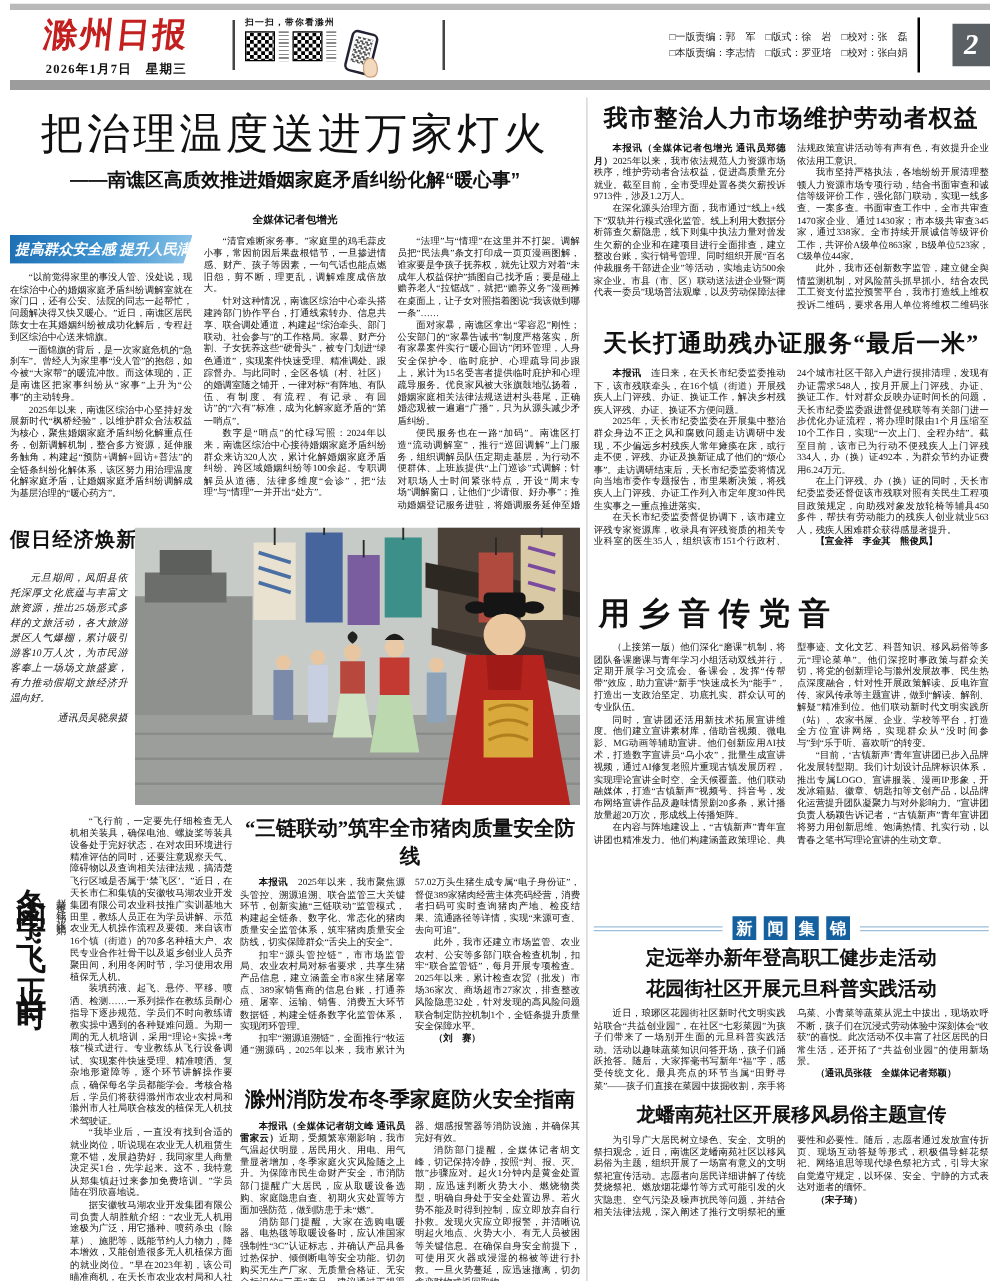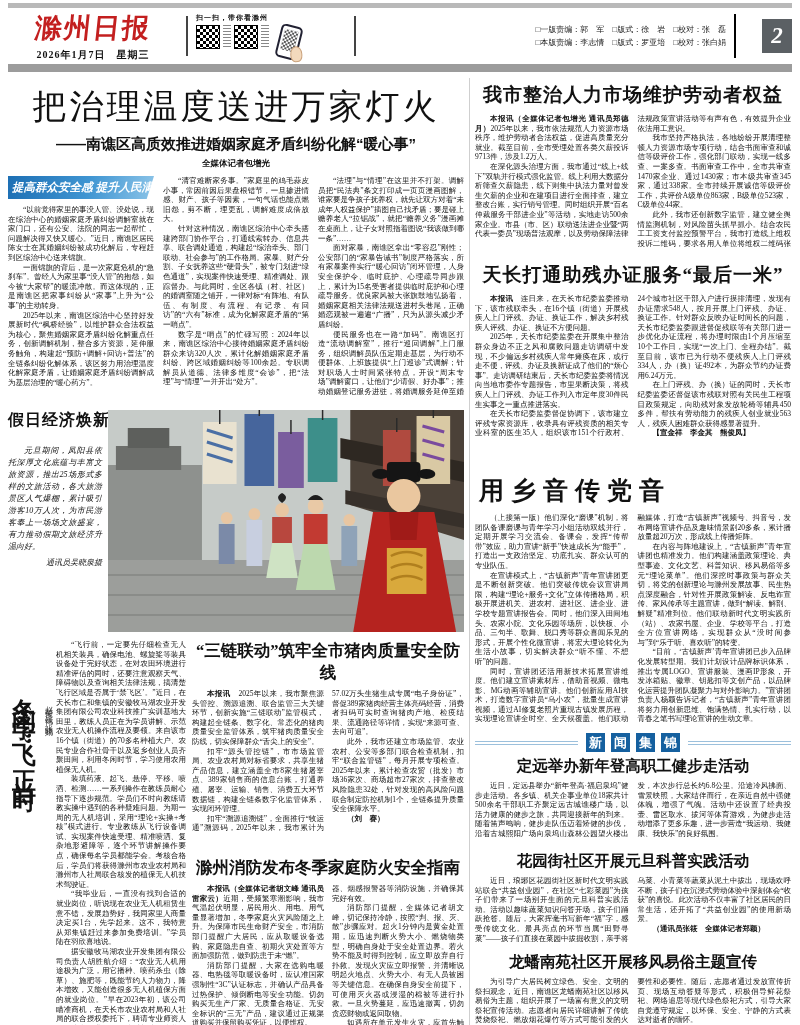--- a/index.html
+++ b/index.html
@@ -35,21 +35,21 @@
   .col-divider { width:1px; background:#cfcfcf; margin:0 5px; }
   .right-col { width:316px; }
 
   p.body, .body p { font-size:7.5px; line-height:9.6px; text-align:justify; text-indent:2em; }
   .byline-end { font-size:7.5px; text-align:right; font-weight:bold; text-indent:0; }
 
   
   .gov-head { text-align:center; padding-top:6px; }
   .gov-title { font-size:34px; font-weight:normal; letter-spacing:3px; }
   .gov-sub { font-family:"Liberation Sans",sans-serif; font-size:15px; font-weight:bold; margin-top:5px; }
-  .gov-byline { font-size:8px; margin-top:4px; }
+  .gov-byline { font-size:8px; margin-top:16px; }
   .gov-byline b { font-size:8.5px; }
   .gov-body { column-count:3; column-gap:9px; height:228px; overflow:hidden; margin-top:6px; }
   .kicker { background:linear-gradient(100deg,#1d6fb4 0%,#3f95d2 55%,#8cc4e8 100%); color:#fff; font-family:"Liberation Sans",sans-serif; font-weight:bold; font-style:italic; font-size:11.5px; padding:4px 6px 4px 4px; margin-bottom:6px; clip-path:polygon(0 0,100% 0,95% 100%,0 100%); white-space:nowrap; }
 
   
   .photo-block { display:flex; margin-top:6px; height:222px; }
   .photo-side { width:100px; padding-right:6px; }
   .photo-title { font-size:16px; font-weight:bold; letter-spacing:1px; white-space:nowrap; }
   .photo-caption { font-size:8px; line-height:12px; font-style:italic; margin-top:14px; text-align:justify; text-indent:2em; }
   .photo-credit { font-size:8px; font-style:italic; margin-top:4px; text-align:right; }
@@ -279,44 +279,39 @@
           <p>在天长市纪委监委督促协调下，该市建立评残专家资源库，收录具有评残资质的相关专业科室的医生35人，组织该市151个行政村、24个城市社区干部入户进行摸排清理，发现有办证需求548人，按月开展上门评残、办证、换证工作。针对群众反映办证时间长的问题，天长市纪委监委跟进督促残联等有关部门进一步优化办证流程，将办理时限由1个月压缩至10个工作日，实现“一次上门、全程办结”。截至目前，该市已为行动不便残疾人上门评残334人，办（换）证492本，为群众节约办证费用6.24万元。</p>
           <p>在上门评残、办（换）证的同时，天长市纪委监委还督促该市残联对照有关民生工程项目政策规定，向助残对象发放轮椅等辅具450多件，帮扶有劳动能力的残疾人创业就业563人，残疾人困难群众获得感显著提升。</p>
           <p class="byline-end">【宣金祥　李金其　熊俊凤】</p>
         </div>
       </div>
 
       <div class="r-art">
         <div class="dialect-title">用乡音传党音</div>
         <div class="dialect-body body">
           <p>（上接第一版）他们深化“磨课”机制，将团队备课磨课与青年学习小组活动双线并行，定期开展学习交流会、备课会，发挥“传帮带”效应，助力宣讲“新手”快速成长为“能手”，打造出一支政治坚定、功底扎实、群众认可的专业队伍。</p>
-          <p>在宣讲模式上，“古镇新声”青年宣讲团更是不断创新突破。他们突破传统会议宣讲局限，构建“理论+服务+文化”立体传播格局，积极开展进机关、进农村、进社区、进企业、进学校专题宣讲报告会。同时，他们深入田间地头、农家小院、文化乐园等场所，以快板、小品、三句半、歌舞、脱口秀等群众喜闻乐见的形式，开展个性化微宣讲，将宏大理论转化为生活小故事，切实解决群众“听不懂、不想听”的问题。</p>
           <p>同时，宣讲团还活用新技术拓展宣讲维度。他们建立宣讲素材库，借助音视频、微电影、MG动画等辅助宣讲。他们创新应用AI技术，打造数字宣讲员“乌小农”，批量生成宣讲视频，通过AI修复老照片重现古镇发展历程，实现理论宣讲全时空、全天候覆盖。他们联动融媒体，打造“古镇新声”视频号、抖音号，发布网络宣讲作品及趣味情景剧20多条，累计播放量超20万次，形成线上传播矩阵。</p>
           <p>在内容与阵地建设上，“古镇新声”青年宣讲团也精准发力。他们构建涵盖政策理论、典型事迹、文化文艺、科普知识、移风易俗等多元“理论菜单”。他们深挖时事政策与群众关切，将党的创新理论与滁州发展故事、民生热点深度融合，针对性开展政策解读、反电诈宣传、家风传承等主题宣讲，做到“解读、解剖、解疑”精准到位。他们联动新时代文明实践所（站）、农家书屋、企业、学校等平台，打造全方位宣讲网络，实现群众从“没时间参与”到“乐于听、喜欢听”的转变。</p>
           <p>“目前，‘古镇新声’青年宣讲团已步入品牌化发展转型期。我们计划设计品牌标识体系，推出专属LOGO、宣讲服装、漫画IP形象，开发冰箱贴、徽章、钥匙扣等文创产品，以品牌化运营提升团队凝聚力与对外影响力。”宣讲团负责人杨颖告诉记者，“古镇新声”青年宣讲团将努力用创新思维、饱满热情、扎实行动，以青春之笔书写理论宣讲的生动文章。</p>
         </div>
       </div>
 
       <div class="roundup-header">
         <div class="ru-line"></div>
         <div class="ru-chars">
           <div class="ru-box">新</div>
           <div class="ru-box">闻</div>
           <div class="ru-box">集</div>
           <div class="ru-box">锦</div>
         </div>
         <div class="ru-line"></div>
       </div>
 
       <div class="news-item">
         <div class="ni-title">定远举办新年登高职工健步走活动</div>
-        <div class="ni-body body">
-          <p>近日，定远县举办“新年登高·福启泉坞”健步走活动。各乡镇、机关企事业单位18家共计500余名干部职工齐聚定远古城谯楼广场，以活力健康的健步之旅，共同迎接新年的到来。随着笛声鸣响，健步走队伍迈着矫健的步伐，沿着古城熙阳广场向泉坞山森林公园望火楼出发，本次步行总长约6.8公里。沿途冷风拂面、雪景映照，大家结伴而行，在亲近自然中强健体魄，增强了气魄。活动中还设置了经典投壶、雷区取水、拔河等体育游戏，为健步走活动增添了更多乐趣，进一步营造“我运动、我健康、我快乐”的良好氛围。</p>
-
-        </div>
       </div>
 
       <div class="news-item">
         <div class="ni-title">花园街社区开展元旦科普实践活动</div>
         <div class="ni-body tall body">
           <p>近日，琅琊区花园街社区新时代文明实践站联合“共益创业园”，在社区“七彩菜园”为孩子们带来了一场别开生面的元旦科普实践活动。活动以趣味蔬菜知识问答开场，孩子们踊跃抢答。随后，大家挥毫书写新年“福”字，感受传统文化。最具亮点的环节当属“田野寻菜”——孩子们直接在菜园中拔掘收割，亲手将乌菜、小青菜等蔬菜从泥土中拔出，现场欢呼不断，孩子们在沉浸式劳动体验中深刻体会“收获”的喜悦。此次活动不仅丰富了社区居民的日常生活，还开拓了“共益创业园”的使用新场景。</p>
           <p class="byline-end">（通讯员张筱　全媒体记者郑颖）</p>
         </div>
       </div>
 

